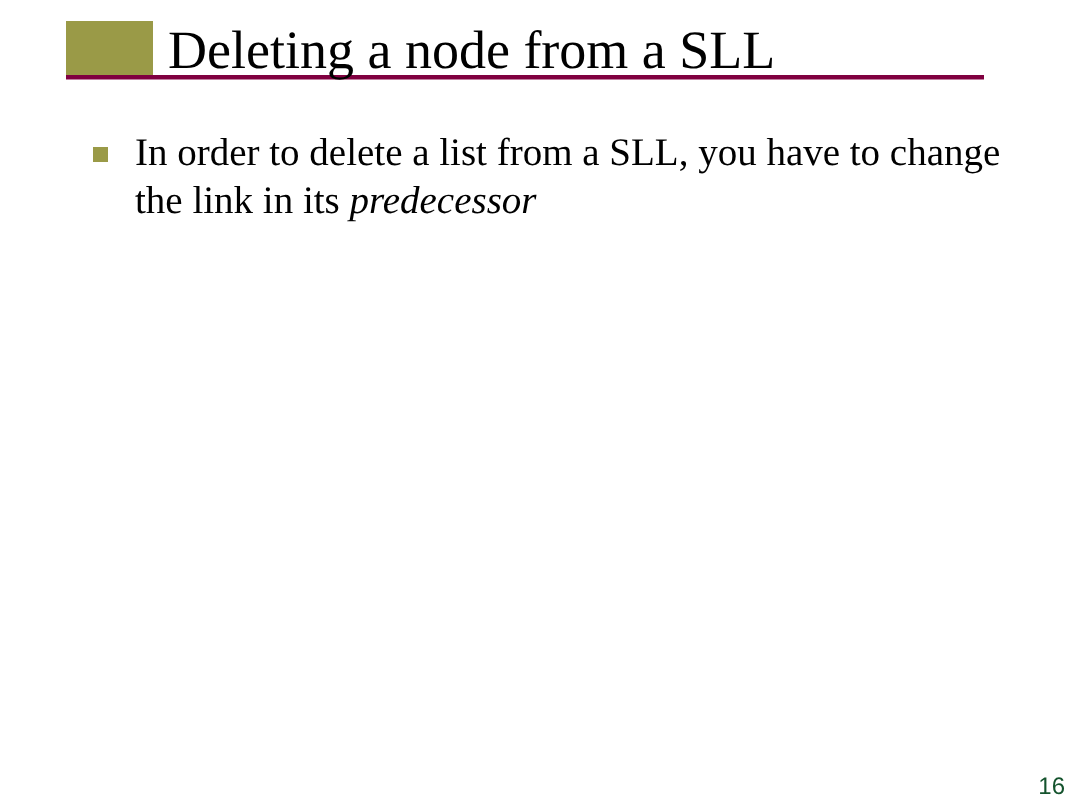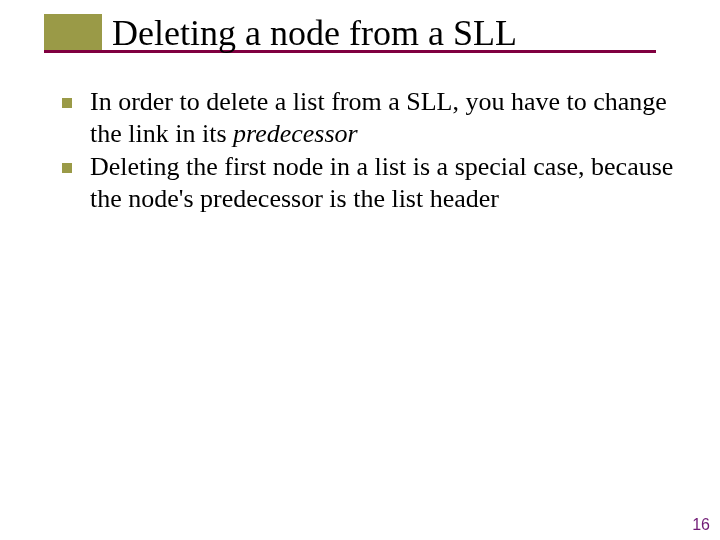--- a/index.html
+++ b/index.html
@@ -75,21 +75,21 @@
   }
   .bullet-text i {
     font-style: italic;
   }
   .page-number {
     position: absolute;
     bottom: 6px;
     right: 10px;
     font-family: Arial, Helvetica, sans-serif;
     font-size: 16px;
-    color: #701a75;
+    color: #14532d;
   }
 </style>
 </head>
 <body>
 
 <div class="slide">
 
   <div class="title-wrap">
     <div class="accent-block"></div>
     <div class="accent-rule"></div>
@@ -97,22 +97,18 @@
   </div>
 
   <div class="body">
 
     <div class="bullet-row">
       <div class="bullet"></div>
       <div class="bullet-text"><span>In order to delete a list from a SLL, you have to change the link in its </span><i>predecessor</i><span></span></div>
     </div>
 
 
-    <div class="bullet-row">
-      <div class="bullet"></div>
-      <div class="bullet-text"><span>Deleting the first node in a list is a special case, because the node's predecessor is the list header</span><i></i><span></span></div>
-    </div>
 
   </div>
 
   <div class="page-number">16</div>
 
 </div>
 
 </body></html>

